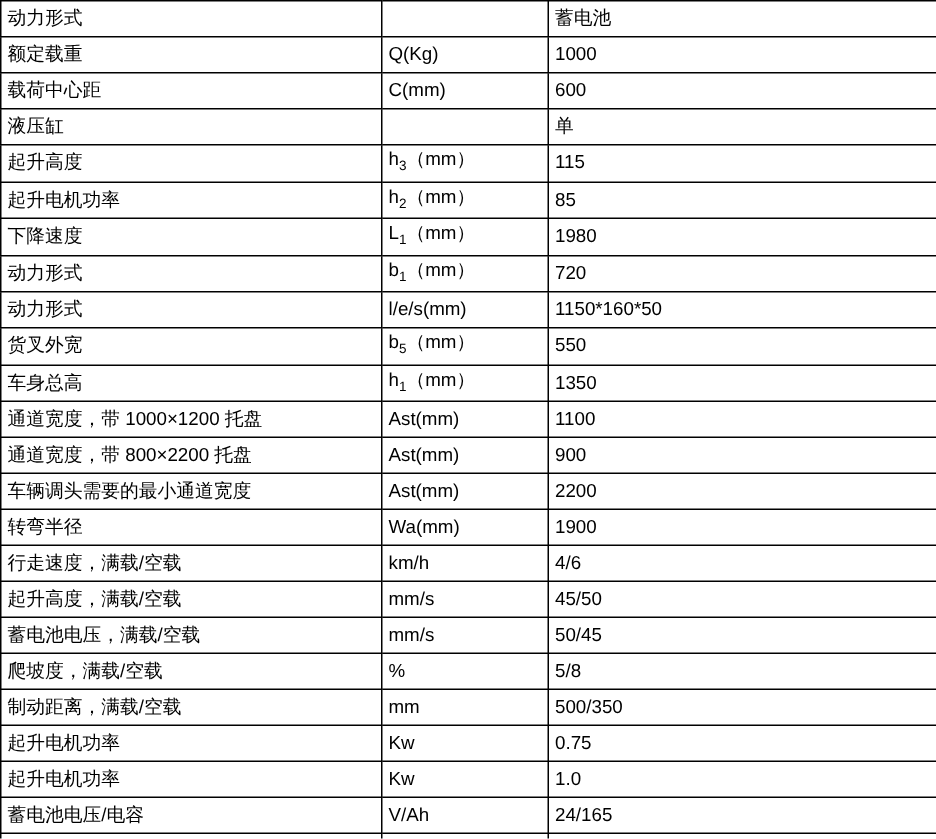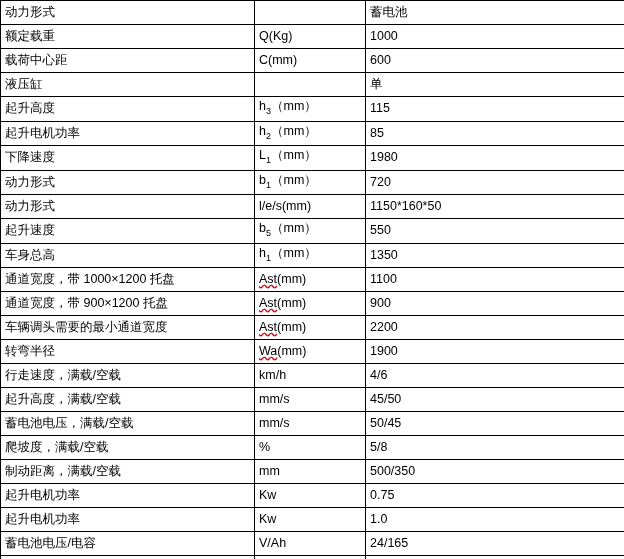--- a/index.html
+++ b/index.html
@@ -29,21 +29,20 @@
     white-space: nowrap;
   }
   td.col-name { width: 245px; }
   td.col-unit { width: 102px; margin-left: 24px; }
   td.col-value { width: 273px; }
   .sub {
     font-size: 9px;
     vertical-align: sub;
   }
   .u-wavy {
-    text-decoration: underline;
     text-decoration-style: wavy;
     text-decoration-color: #d00000;
   }
 </style>
 </head>
 <body>
 
 <table id="spec-table">
   <tbody>
       <tr>
@@ -85,36 +84,36 @@
         <td class="col-name">动力形式</td>
         <td class="col-unit"><span>b</span><span class="sub">1</span><span>（mm）</span></td>
         <td class="col-value">720</td>
       </tr>
       <tr>
         <td class="col-name">动力形式</td>
         <td class="col-unit">l/e/s(mm)</td>
         <td class="col-value">1150*160*50</td>
       </tr>
       <tr>
-        <td class="col-name">起升速度</td>
+        <td class="col-name">货叉外宽</td>
         <td class="col-unit"><span>b</span><span class="sub">5</span><span>（mm）</span></td>
         <td class="col-value">550</td>
       </tr>
       <tr>
         <td class="col-name">车身总高</td>
         <td class="col-unit"><span>h</span><span class="sub">1</span><span>（mm）</span></td>
         <td class="col-value">1350</td>
       </tr>
       <tr>
         <td class="col-name">通道宽度，带 1000×1200 托盘</td>
         <td class="col-unit"><span class="u-wavy">Ast</span><span>(mm)</span></td>
         <td class="col-value">1100</td>
       </tr>
       <tr>
-        <td class="col-name">通道宽度，带 900×1200 托盘</td>
+        <td class="col-name">通道宽度，带 800×2200 托盘</td>
         <td class="col-unit"><span class="u-wavy">Ast</span><span>(mm)</span></td>
         <td class="col-value">900</td>
       </tr>
       <tr>
         <td class="col-name">车辆调头需要的最小通道宽度</td>
         <td class="col-unit"><span class="u-wavy">Ast</span><span>(mm)</span></td>
         <td class="col-value">2200</td>
       </tr>
       <tr>
         <td class="col-name">转弯半径</td>

